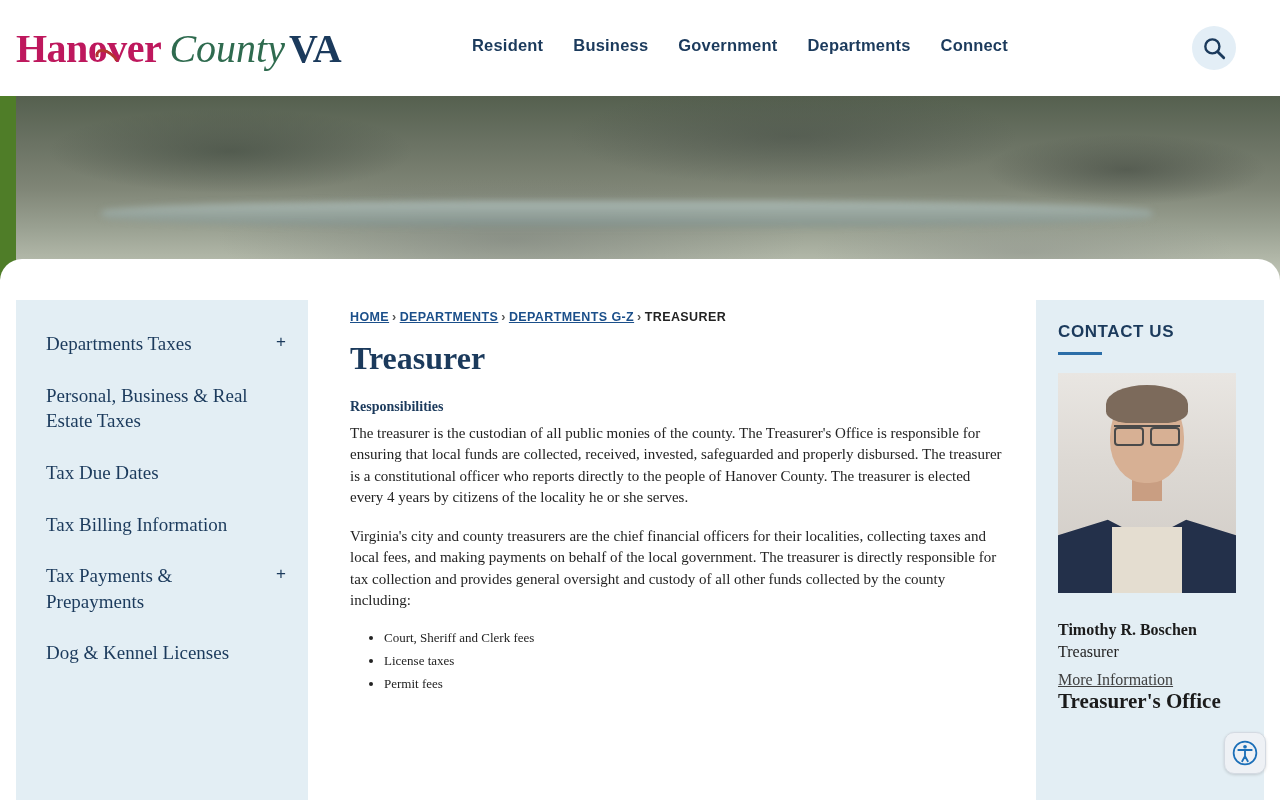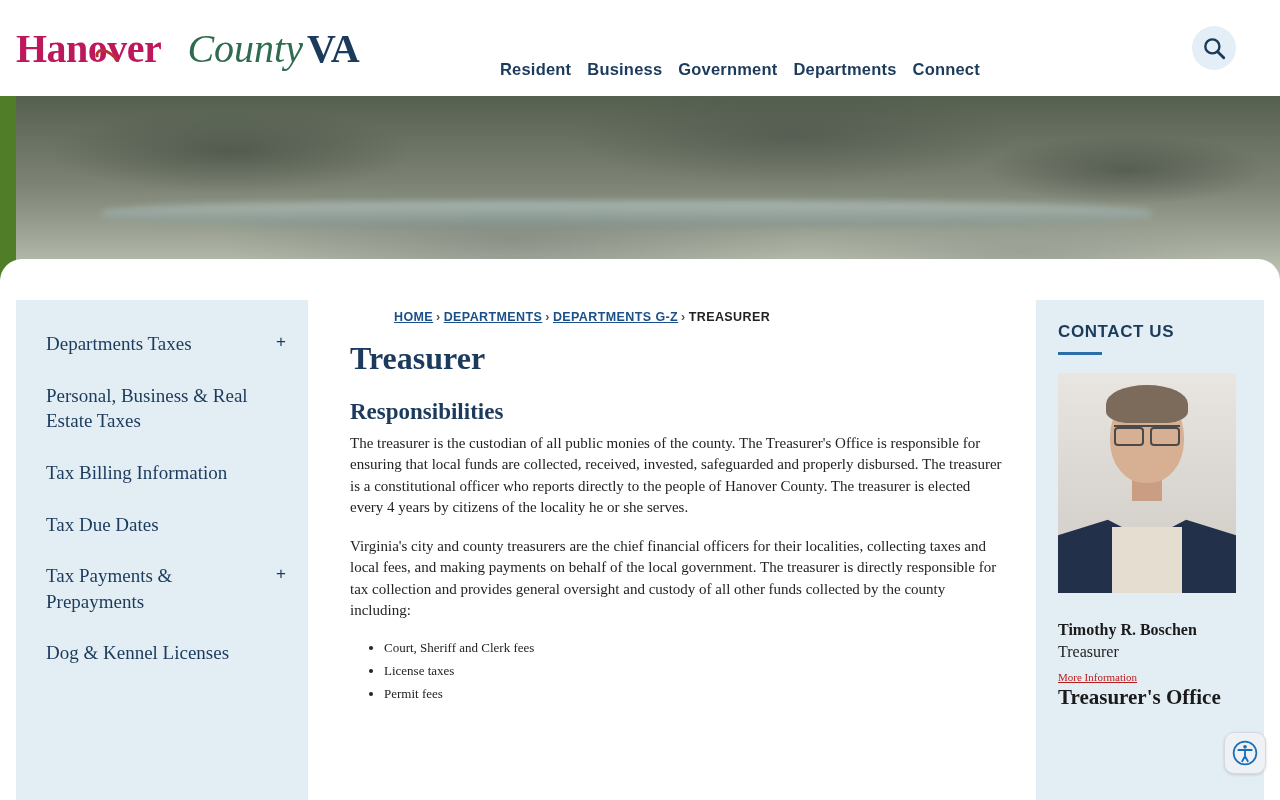--- a/index.html
+++ b/index.html
@@ -32,21 +32,21 @@
     font-weight: 700;
     color: #be185d;
     letter-spacing: -0.5px;
     position: relative;
   }
   .logo .county {
     font-family: "Liberation Serif", serif;
     font-style: italic;
     font-size: 40px;
     color: #2f6b4f;
-    margin-left: 26px;
+    margin-left: 8px;
   }
   .logo .va {
     font-family: "Liberation Serif", serif;
     font-size: 40px;
     font-weight: 700;
     color: #1b3a5c;
     margin-left: 4px;
   }
   .logo-swoosh {
     position: absolute;
@@ -56,25 +56,24 @@
     height: 16px;
     border: 3px solid #b3352f;
     border-radius: 50%;
     border-bottom-color: transparent;
     border-right-color: transparent;
     transform: rotate(35deg);
   }
 
   .nav {
     position: absolute;
-    left: 500px;
+    left: 472px;
     top: 36px;
     display: flex;
-    gap: 16px;
-    margin-top: 24px;
+    gap: 30px;
   }
   .nav a {
     font-size: 16.5px;
     font-weight: 700;
     color: #1b3a5c;
     text-decoration: none;
     letter-spacing: 0.2px;
   }
   .search-btn {
     position: absolute;
@@ -167,39 +166,38 @@
     flex: 1 1 auto;
     padding: 10px 34px 0 42px;
     min-width: 0;
   }
   .breadcrumb {
     font-size: 12.5px;
     font-weight: 700;
     letter-spacing: .4px;
     color: #333;
     margin-bottom: 16px;
-    margin-left: 44px;
   }
   .breadcrumb a {
     color: #1b4f8a;
     text-decoration: underline;
   }
   .breadcrumb .sep { color:#555; padding: 0 3px; font-weight: 700;}
   .breadcrumb .current { color:#222; }
 
   h1.page-title {
     font-family: "Liberation Serif", serif;
     font-size: 32px;
     color: #1b3a5c;
     margin: 4px 0 22px 0;
     font-weight: 700;
   }
   h2.section-title {
     font-family: "Liberation Serif", serif;
-    font-size: 23px;
+    font-size: 14px;
     color: #1b3a5c;
     margin: 8px 0 8px 0;
     font-weight: 700;
   }
   .content p {
     font-family: "Liberation Serif", serif;
     font-size: 15px;
     line-height: 1.42;
     color: #232323;
     margin: 0 0 18px 0;
@@ -289,22 +287,22 @@
     margin-top: 28px;
   }
   .rail-role {
     font-family: "Liberation Serif", serif;
     font-size: 16px;
     color: #232323;
     margin-top: 4px;
   }
   .rail-link {
     font-family: "Liberation Serif", serif;
-    font-size: 11px;
-    color: #b91c1c;
+    font-size: 16px;
+    color: #404040;
     text-decoration: underline;
     display: inline-block;
     margin-top: 10px;
   }
   .rail-office {
     font-family: "Liberation Serif", serif;
     font-weight: 700;
     font-size: 21px;
     color: #1b1b1b;
   }
@@ -360,24 +358,24 @@
 
   <aside class="sidebar">
     <div class="side-item">
       <span>Departments Taxes</span>
       <span class="plus">+</span>
     </div>
     <div class="side-item">
       <span>Personal, Business &amp; Real Estate Taxes</span>
     </div>
     <div class="side-item">
+      <span>Tax Due Dates</span>
+    </div>
+    <div class="side-item">
       <span>Tax Billing Information</span>
-    </div>
-    <div class="side-item">
-      <span>Tax Due Dates</span>
     </div>
     <div class="side-item">
       <span>Tax Payments &amp; Prepayments</span>
       <span class="plus">+</span>
     </div>
     <div class="side-item">
       <span>Dog &amp; Kennel Licenses</span>
     </div>
   </aside>
 

